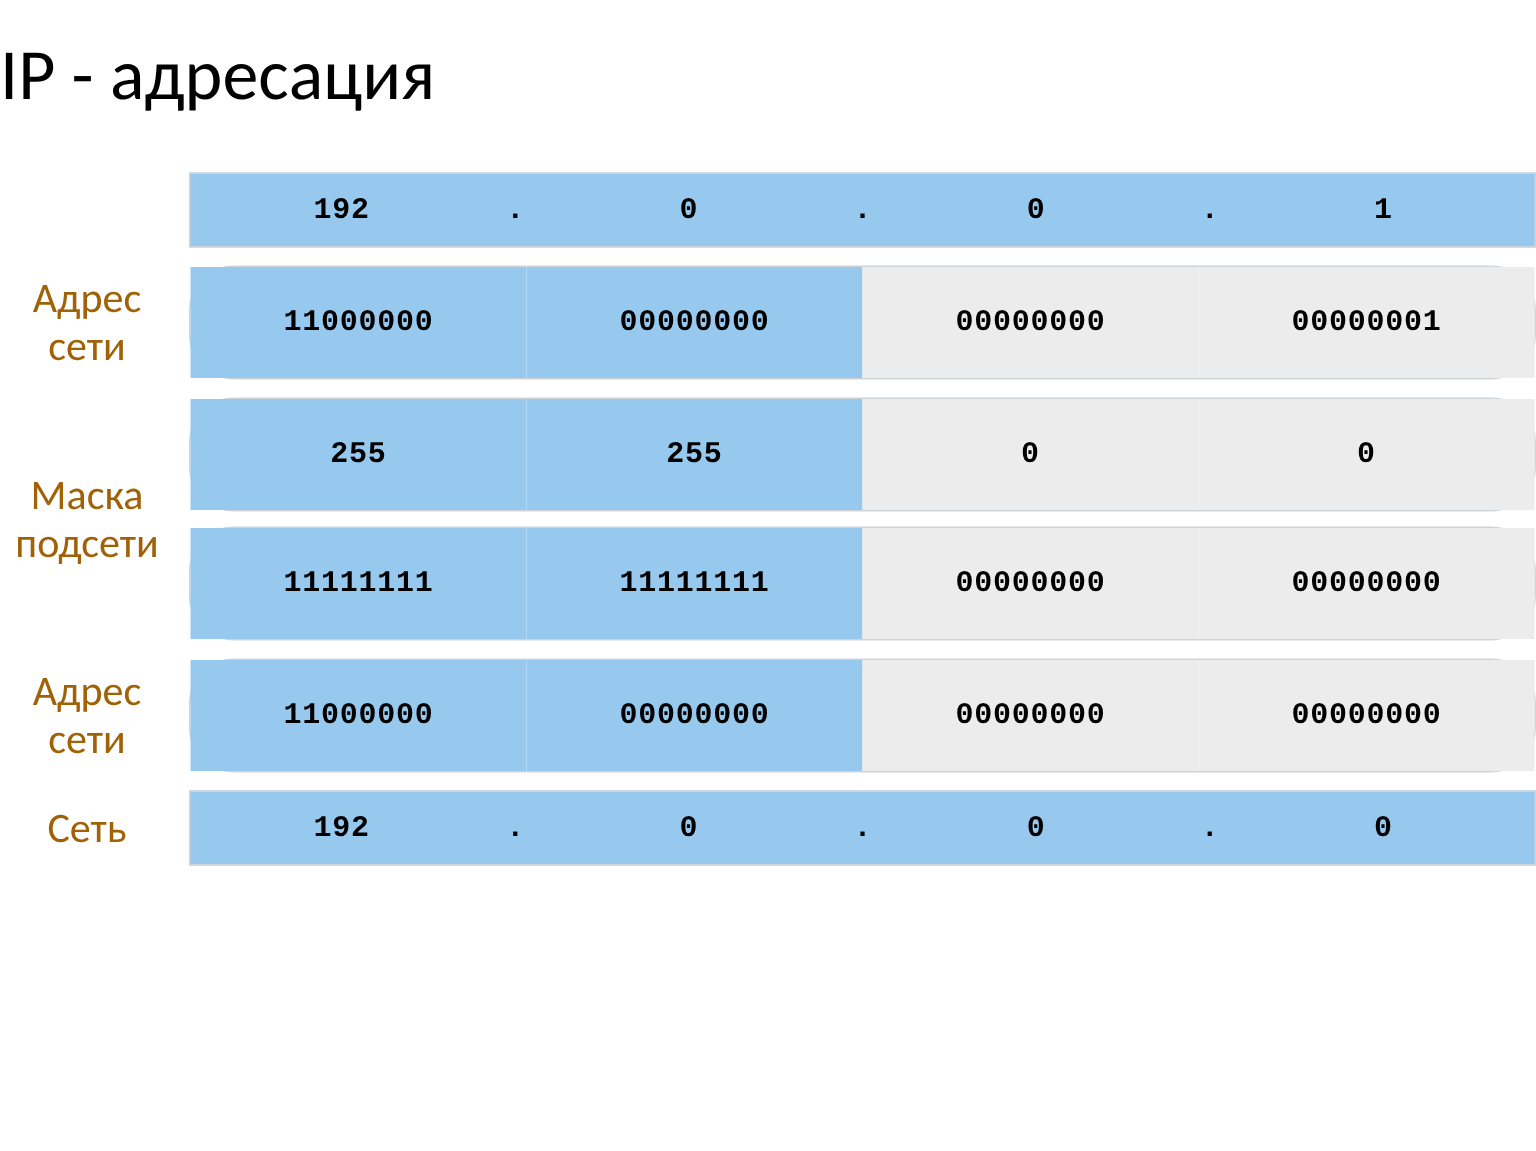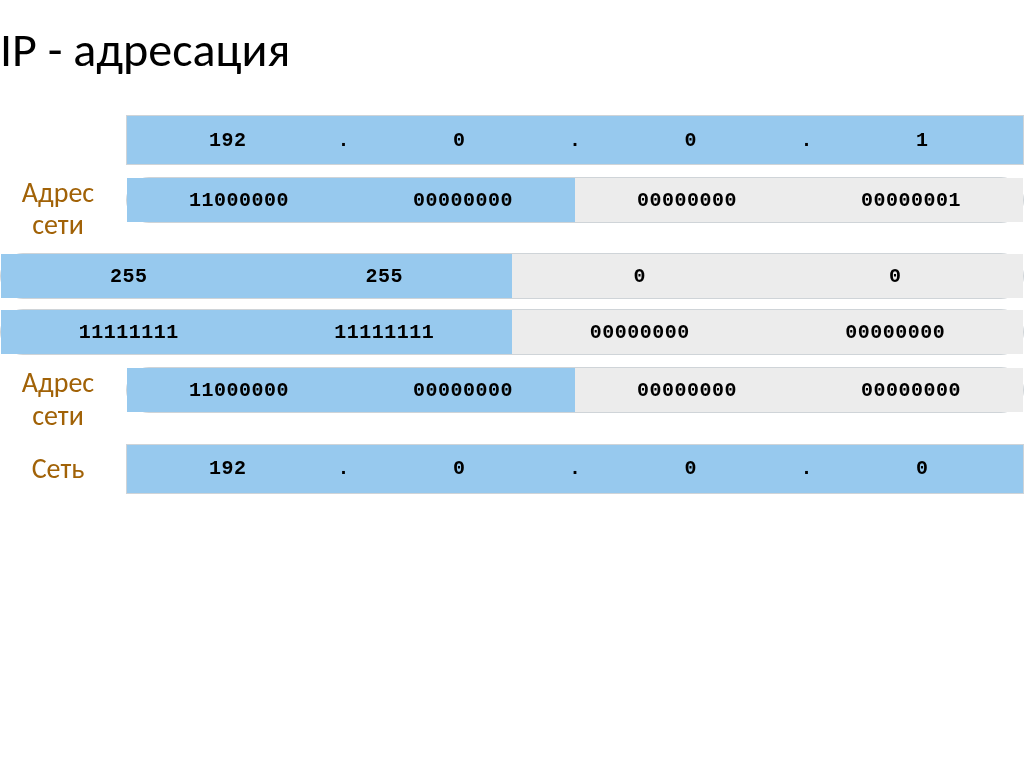--- a/index.html
+++ b/index.html
@@ -49,21 +49,21 @@
     flex: 1;
     display: flex;
     flex-direction: column;
     gap: 10px;
   }
   .bar {
     display: flex;
     height: 56px;
     border: 1px solid #cfd4d8;
   }
-  .bar.tall { height: 46px; border-radius: 30px; }
+  .bar.tall { height: 76px; border-radius: 30px; }
   .bar.short { height: 50px; }
   .cell {
     flex: 1;
     display: flex;
     align-items: center;
     justify-content: center;
     font-family: "Courier New", Courier, monospace;
     font-weight: 700;
     font-size: 20px;
     color: #000;
@@ -116,20 +116,24 @@
         <div class="bar tall">
           <div class="cell blue">11000000</div>
           <div class="cell blue">00000000</div>
           <div class="cell grey">00000000</div>
           <div class="cell grey">00000001</div>
         </div>
       </div>
     </div>
 
     <div class="row">
+      <div class="row-label">
+        <span>Маска</span>
+        <span>подсети</span>
+      </div>
       <div class="bars">
         <div class="bar tall">
           <div class="cell blue">255</div>
           <div class="cell blue">255</div>
           <div class="cell grey">0</div>
           <div class="cell grey">0</div>
         </div>
         <div class="bar tall">
           <div class="cell blue">11111111</div>
           <div class="cell blue">11111111</div>

